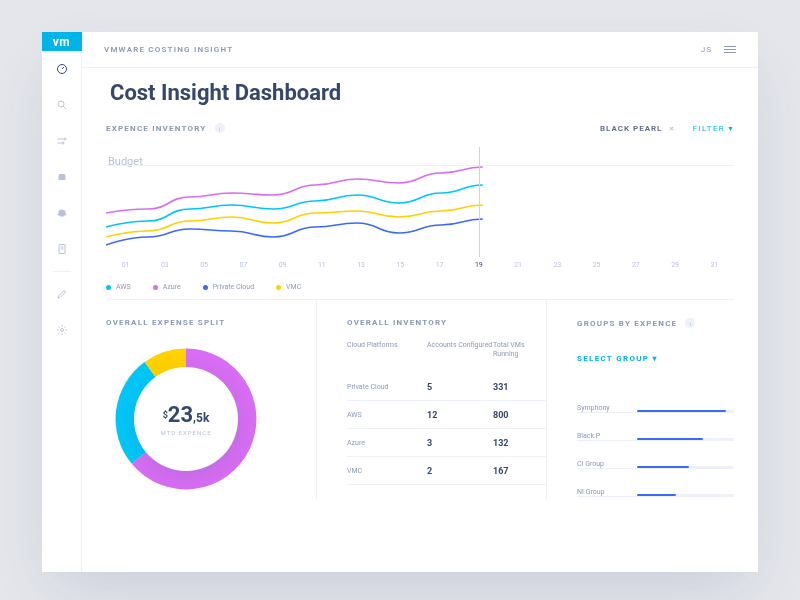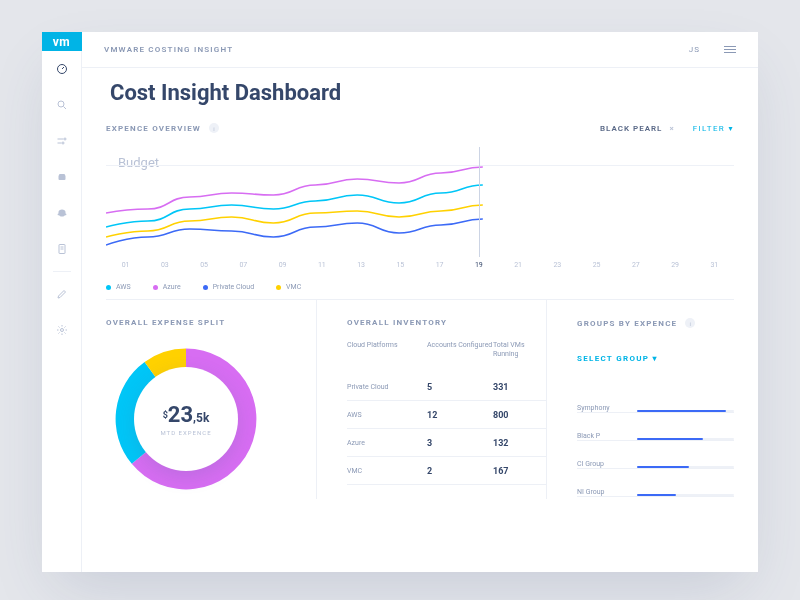--- a/index.html
+++ b/index.html
@@ -20,34 +20,34 @@
   .app{position:absolute;left:42px;top:32px;width:716px;height:540px;background:var(--card);display:flex;box-shadow:0 25px 60px -15px rgba(60,80,120,.18)}
   .rail{width:40px;flex:0 0 40px;border-right:1px solid var(--border);display:flex;flex-direction:column;align-items:center}
   .logo{width:40px;height:19px;background:var(--accent);color:#fff;display:flex;align-items:center;justify-content:center;font-weight:700;font-size:12px;letter-spacing:.5px}
   .rail .ic{width:40px;height:36px;display:flex;align-items:center;justify-content:center;color:var(--ink-softer)}
   .rail .ic.active{color:var(--ink)}
   .rail .sep{width:18px;height:1px;background:var(--border);margin:4px 0}
   .main{flex:1;display:flex;flex-direction:column;min-width:0}
   .top{height:36px;flex:0 0 36px;display:flex;align-items:center;padding:0 22px;border-bottom:1px solid var(--border)}
   .top .brand{font-size:8px;letter-spacing:1.2px;color:var(--ink-soft);font-weight:600}
   .top .spacer{flex:1}
-  .top .user{font-size:8px;letter-spacing:1px;color:var(--ink-soft);margin-right:24px;font-weight:400}
+  .top .user{font-size:8px;letter-spacing:1px;color:var(--ink-soft);margin-right:12px;font-weight:400}
   .burger{display:flex;flex-direction:column;gap:2px}
   .burger span{display:block;width:12px;height:1px;background:var(--ink-soft)}
   .content{padding:12px 24px 0 24px;flex:1;min-height:0}
   h1{margin:0 0 18px 4px;font-size:22px;font-weight:700;color:var(--ink)}
   .row-head{display:flex;align-items:center;margin-bottom:4px}
   .sect{font-size:8px;letter-spacing:1.2px;color:var(--ink-soft);font-weight:700}
   .chip{font-size:8px;letter-spacing:1px;color:#5b6a88;font-weight:600}
   .chip .x{margin-left:4px;color:var(--ink-softer)}
   .filter{font-size:8px;letter-spacing:1.4px;color:var(--accent);font-weight:400;margin-left:18px}
   .info-dot{width:10px;height:10px;border-radius:50%;background:#eef1f7;margin-left:8px;display:inline-flex;align-items:center;justify-content:center;color:var(--ink-softer);font-size:6px}
   .line-chart{position:relative;height:140px;margin-top:14px}
   .budget-line{position:absolute;left:0;right:0;top:18px;border-top:1px solid #eef1f7}
-  .budget-label{position:absolute;left:12px;top:8px;font-size:13px;color:var(--ink-softer)}
+  .budget-label{position:absolute;left:2px;top:8px;font-size:11px;color:var(--ink-softer)}
   .cursor{position:absolute;top:0;bottom:30px;width:1px;background:#ccd4e4}
   .xaxis{position:absolute;left:0;right:0;bottom:18px;display:flex}
   .tick{flex:1;text-align:center;font-size:7px;color:var(--ink-softer)}
   .tick.active{color:var(--ink);font-weight:400}
   .legend{position:absolute;left:0;bottom:-4px;display:flex;gap:22px}
   .leg{font-size:7px;color:var(--ink-soft);display:flex;align-items:center;gap:5px}
   .dot{width:5px;height:5px;border-radius:50%}
   .panels{display:flex;margin-top:12px;border-top:1px solid var(--border)}
   .panel{padding:18px 0 0 0}
   .panel+.panel{border-left:1px solid var(--border);padding-left:30px}
@@ -142,21 +142,21 @@
           <span></span>
           <span></span>
           <span></span>
         </div>
     </div>
 
     <div class="content">
       <h1>Cost Insight Dashboard</h1>
 
       <div class="row-head">
-        <span class="sect">EXPENCE OVERVIEW</span>
+        <span class="sect">EXPENCE INVENTORY</span>
         <span class="info-dot">i</span>
         <div style="flex:1"></div>
         <span class="chip">
           <span>BLACK PEARL</span>
           <span class="x">×</span>
         </span>
         <span class="filter">FILTER ▾</span>
       </div>
 
       <div class="line-chart">

